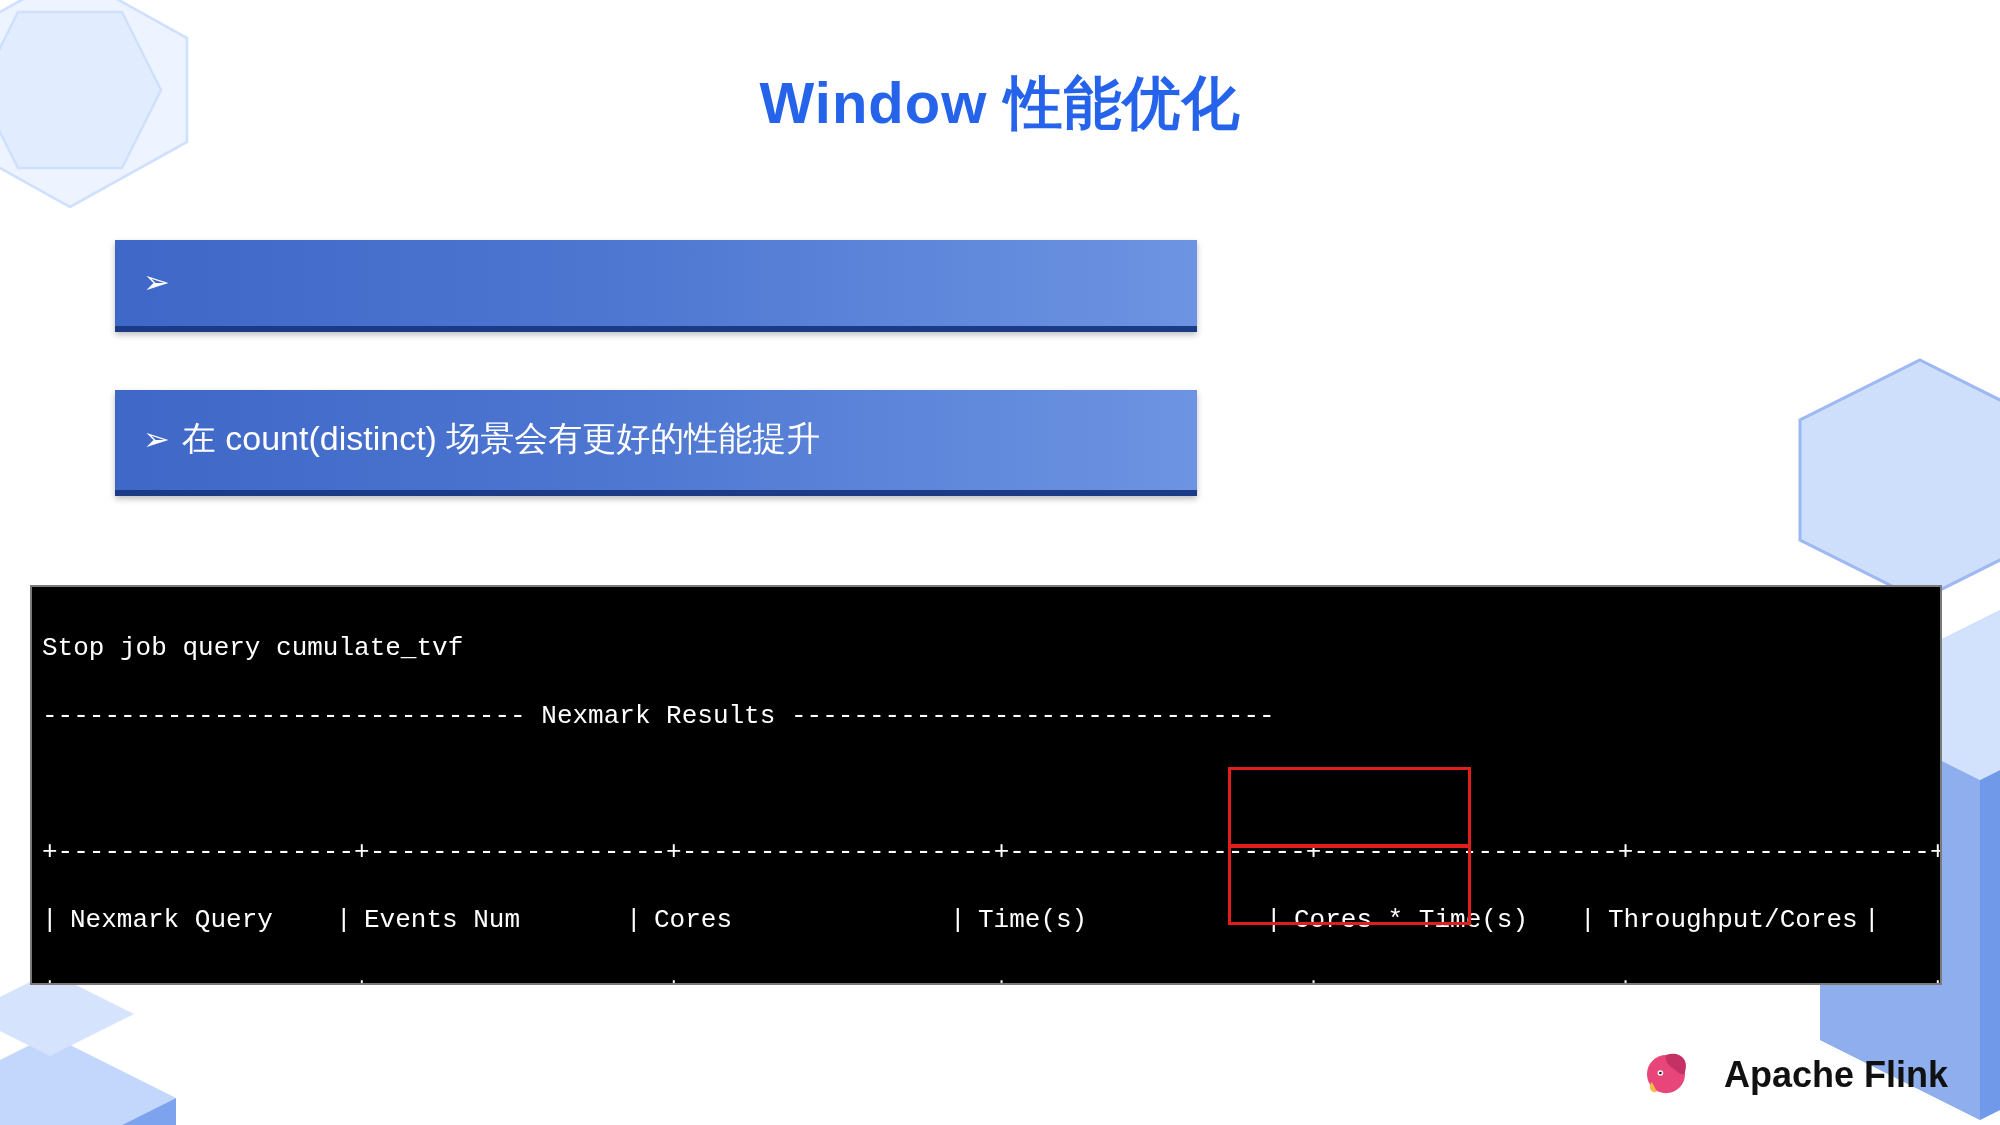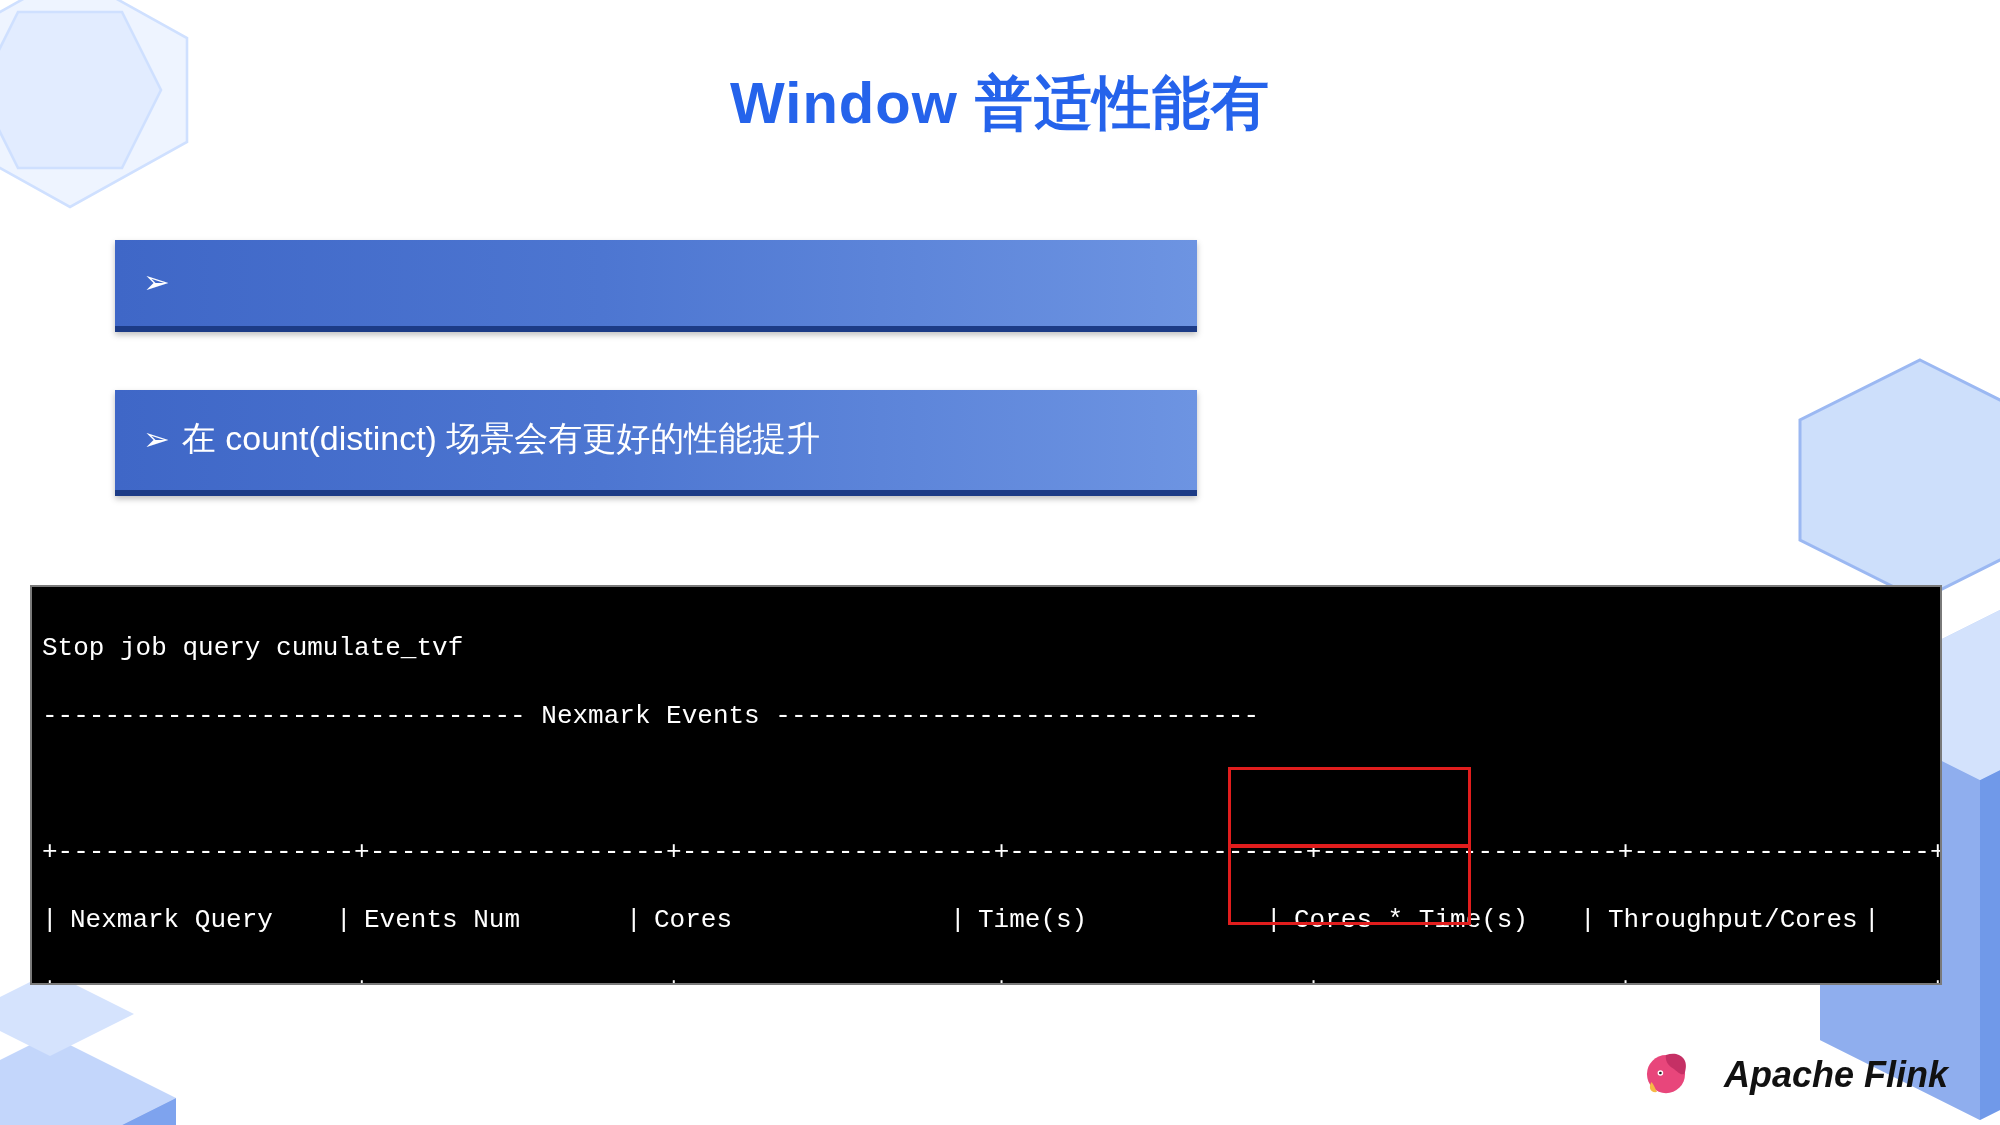--- a/index.html
+++ b/index.html
@@ -123,21 +123,20 @@
     background: transparent;
   }
 
   .footer-logo {
     position: absolute;
     right: 52px;
     bottom: 20px;
     display: flex;
     align-items: center;
     gap: 30px;
-    font-style: italic;
   }
   .footer-logo .txt {
     font-size: 36px;
     font-weight: 800;
     color: #111111;
   }
 </style>
 </head>
 <body>
 
@@ -164,38 +163,38 @@
     <g>
       <polygon points="260,40 380,100 380,220 260,280 140,220 140,100" fill="#cddffb" stroke="#9bb8f2" stroke-width="3"></polygon>
       <polygon points="160,380 360,280 520,360 520,700 320,800 160,720" fill="#b9cff8"></polygon>
       <polygon points="160,380 160,720 320,800 320,460" fill="#8faeee"></polygon>
       <polygon points="320,460 320,800 520,700 520,360" fill="#7099e9"></polygon>
       <polygon points="160,380 360,280 520,360 320,460" fill="#d3e2fc"></polygon>
     </g>
   </svg>
 </div>
 
-<div class="title">Window 普适性能有</div>
+<div class="title">Window 性能优化</div>
 
 <div class="bullet-box bullet1">
   <div class="bullet-inner">
     <span class="arrow">➢</span>
   </div>
 </div>
 
 <div class="bullet-box bullet2">
   <div class="bullet-inner">
     <span class="arrow">➢</span>
     <span>在 count(distinct) 场景会有更好的性能提升</span>
   </div>
 </div>
 
 <div class="terminal">
 <div>Stop job query cumulate_tvf</div>
-<div>------------------------------- Nexmark Events -------------------------------</div>
+<div>------------------------------- Nexmark Results -------------------------------</div>
 <div>&nbsp;</div>
 <div>+-------------------+-------------------+--------------------+-------------------+-------------------+-------------------+</div>
 <div class="row hdr"><span class="pipe">|</span><span class="c1">Nexmark Query</span><span class="pipe">|</span><span class="c2">Events Num</span><span class="pipe">|</span><span class="c3">Cores</span><span class="pipe">|</span><span class="c4">Time(s)</span><span class="pipe">|</span><span class="c5">Cores * Time(s)</span><span class="pipe">|</span><span class="c6">Throughput/Cores</span><span class="pipe">|</span></div>
 <div>+-------------------+-------------------+--------------------+-------------------+-------------------+-------------------+</div>
 
 
 </div>
 
 <div class="redbox" style="left:1228px; top:767px; width:237px; height:75px;"></div>
 <div class="redbox" style="left:1228px; top:844px; width:237px; height:75px;"></div>

